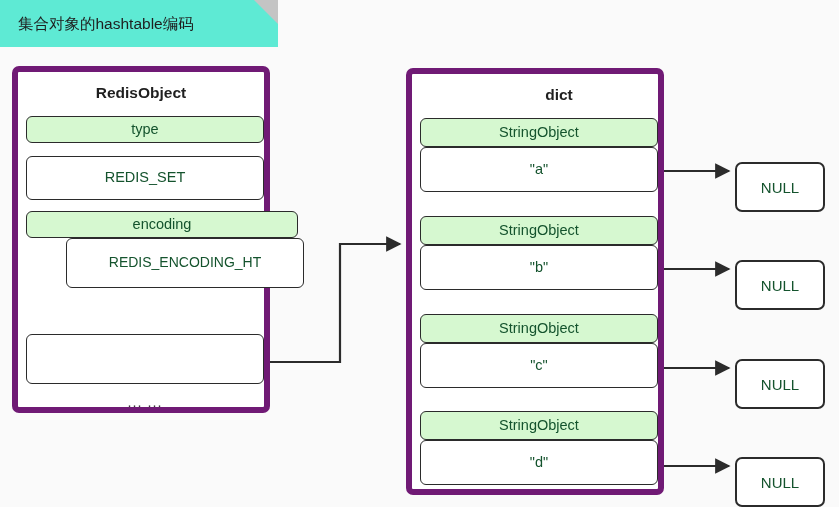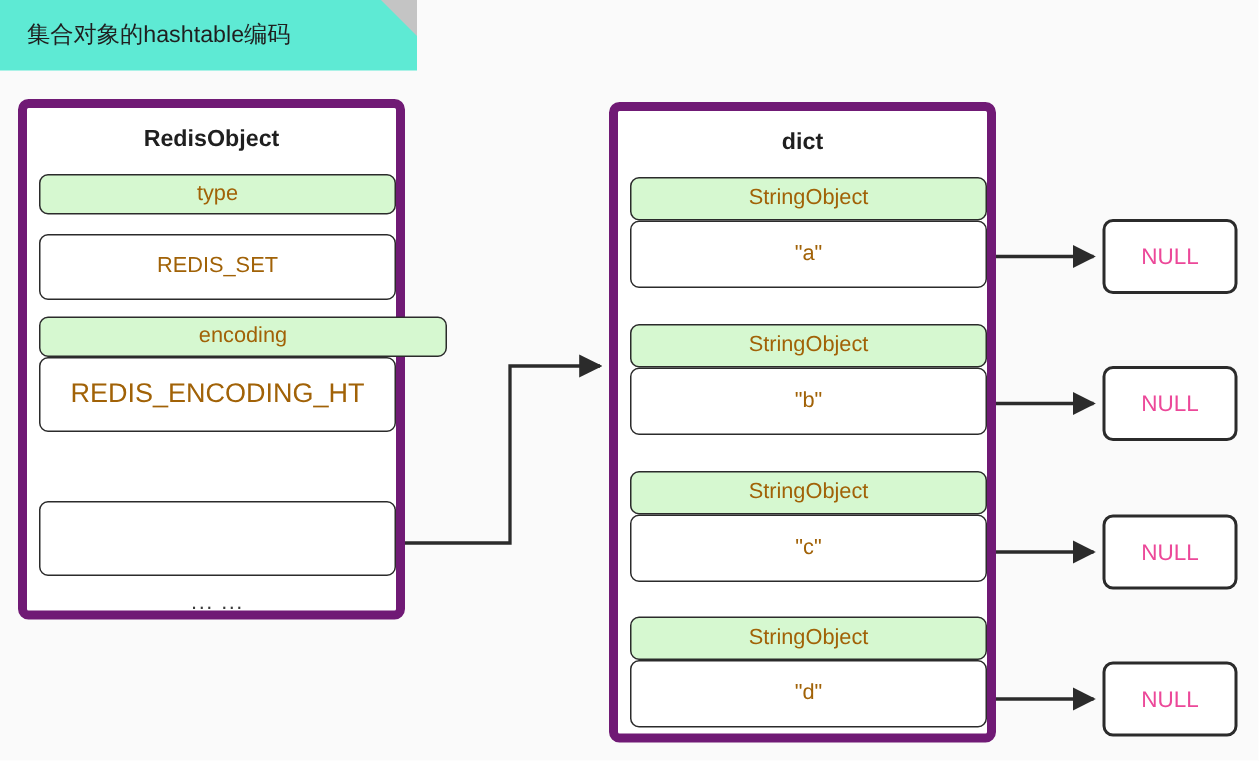--- a/index.html
+++ b/index.html
@@ -68,51 +68,53 @@
   .cell {
     position: absolute;
     box-sizing: border-box;
     border: 1.6px solid #2b2b2b;
     border-radius: 6px;
     display: flex;
     align-items: center;
     justify-content: center;
     text-align: center;
     font-size: 14.5px;
-    color: #a16207;
+    color: #14532d;
     background: #ffffff;
     line-height: 1.22;
     padding: 0 4px;
   }
   .cell.label {
     background: #d6f8d0;
   }
   .cell.multiline {
-    font-size: 18px;
+    font-size: 14px;
+    margin-left: 40px;
   }
   .cell.dots {
     border: none;
     border-radius: 0;
     background: transparent;
     letter-spacing: 1px;
     color: #3a3a3a;
   }
 
   
   .null-box {
     position: absolute;
     box-sizing: border-box;
     border: 2px solid #2b2b2b;
     border-radius: 7px;
     background: #ffffff;
     display: flex;
     align-items: center;
     justify-content: center;
     font-size: 15px;
-    color: #ec4899;
+    color: #14532d;
+    margin-top: 16px;
   }
 
   
   .svg-layer {
     position: absolute;
     left: 0;
     top: 0;
     width: 839px;
     height: 507px;
     pointer-events: none;
@@ -136,21 +138,21 @@
 
     <div class="cell label" style="left:8px; top:139px; width:272px; height:27px;">encoding</div>
     <div class="cell multiline" style="left:8px; top:166px; width:238px; height:50px;">REDIS_ENCODING_HT</div>
 
     <div class="cell" style="left:8px; top:262px; width:238px; height:50px;"></div>
 
     <div class="cell dots" style="left:8px; top:318px; width:238px; height:26px;">... ...</div>
   </div>
 
   <div class="container-box" style="left:406px; top:68px; width:258px; height:427px;">
-    <div class="box-title" style="top:12px;">dict</div>
+    <div class="box-title" style="top:12px;padding-left:24px;">dict</div>
 
     <div class="cell label" style="left:8px; top:44px; width:238px; height:29px;">StringObject</div>
     <div class="cell" style="left:8px; top:73px; width:238px; height:45px;">"a"</div>
 
     <div class="cell label" style="left:8px; top:142px; width:238px; height:29px;">StringObject</div>
     <div class="cell" style="left:8px; top:171px; width:238px; height:45px;">"b"</div>
 
     <div class="cell label" style="left:8px; top:240px; width:238px; height:29px;">StringObject</div>
     <div class="cell" style="left:8px; top:269px; width:238px; height:45px;">"c"</div>
 

